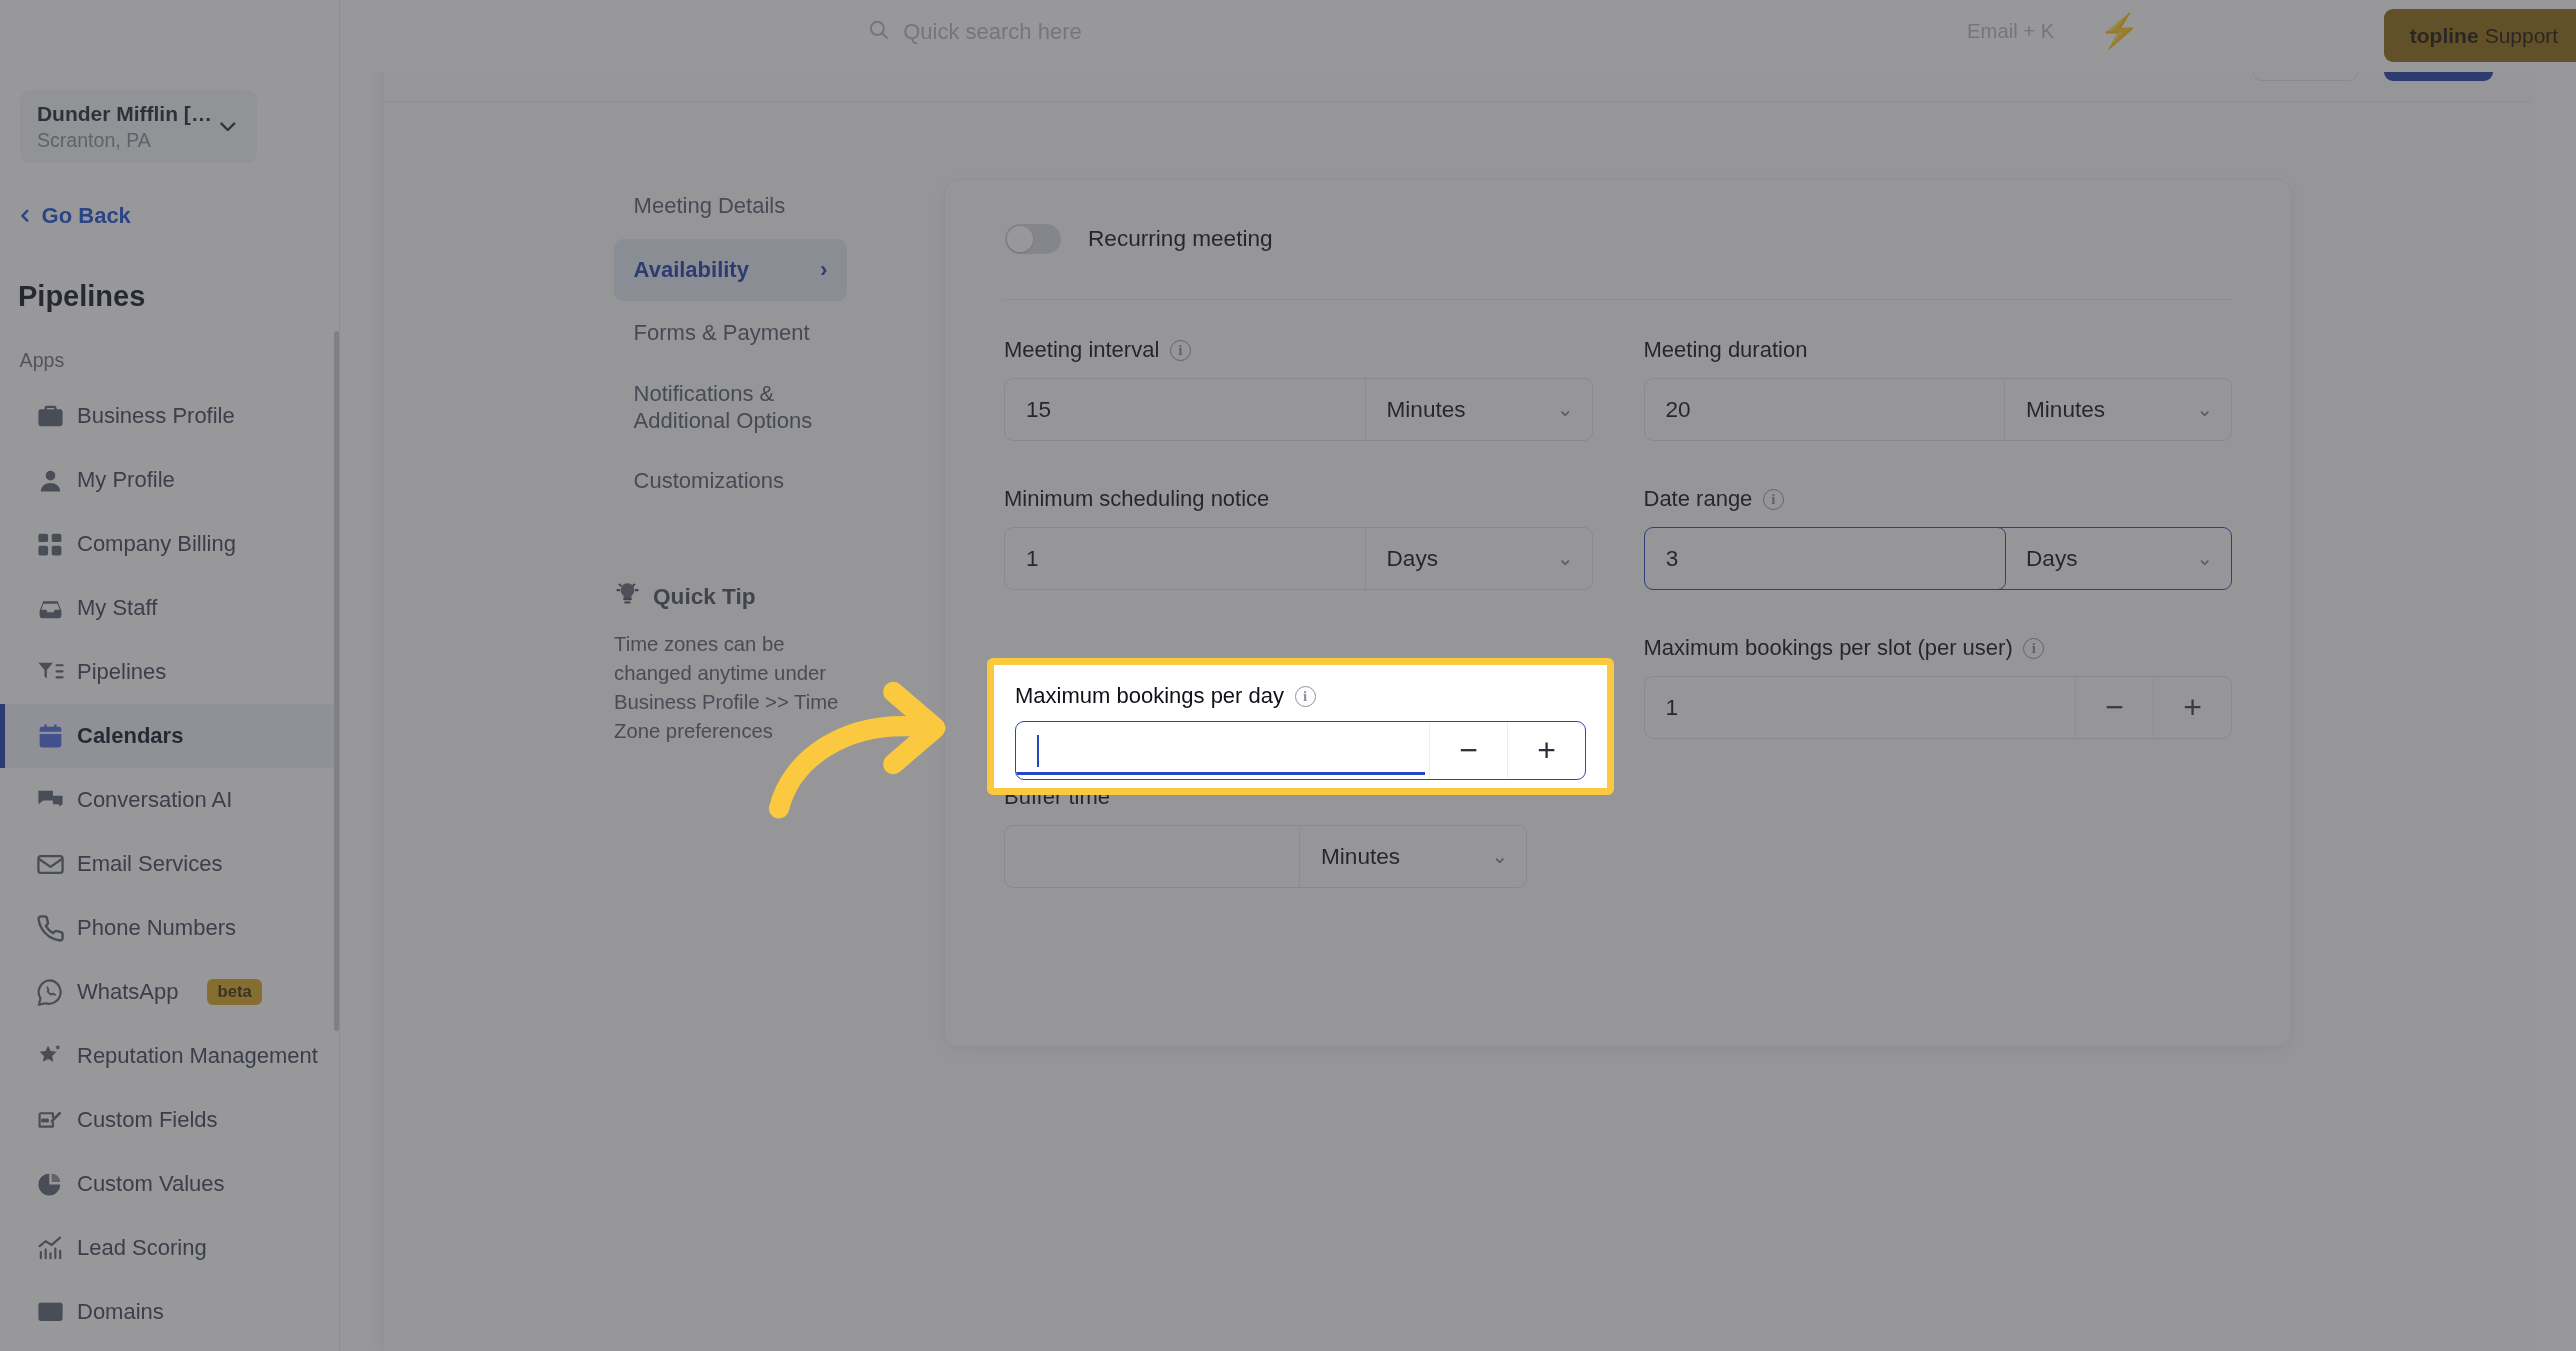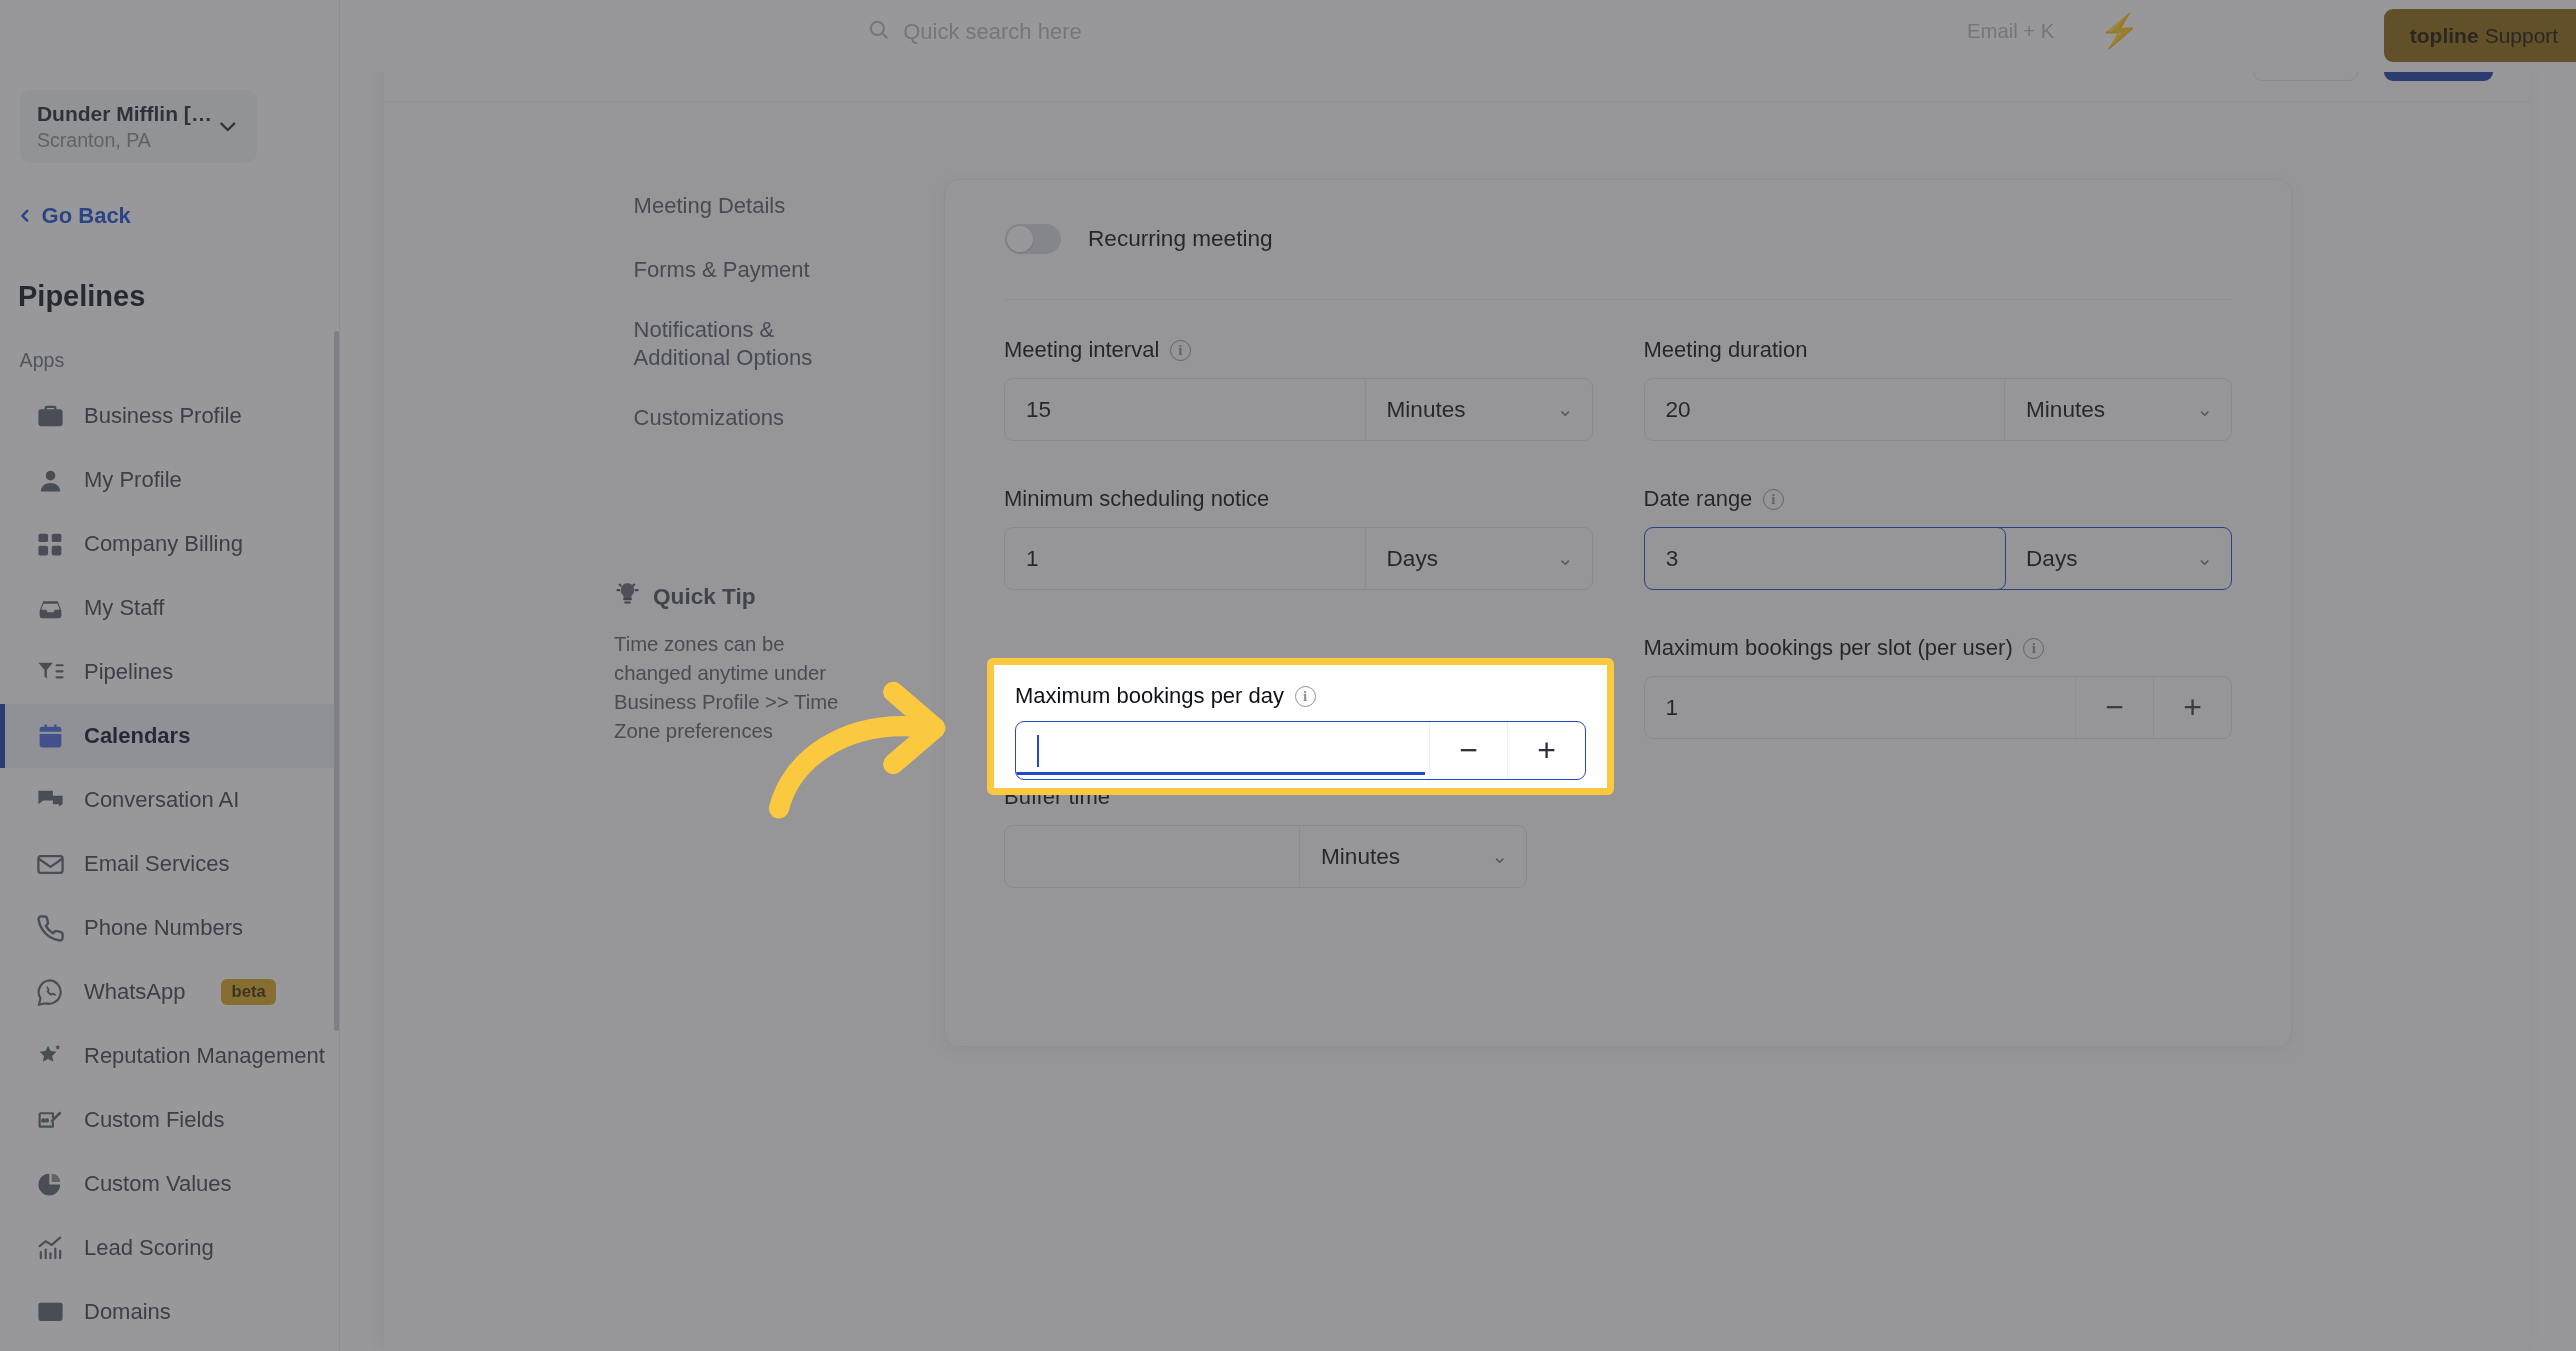--- a/index.html
+++ b/index.html
@@ -51,21 +51,21 @@
     font-size: 29px; font-weight: 700; color: #111827;
   }
   .apps-label {
     position: absolute; left: 19.6px; top: 349px;
     font-size: 19.6px; color: #6b7280;
   }
 
   #navlist { position: absolute; left: 0; top: 384px; width: 340px; }
   .nav-item {
     position: relative; display: flex; align-items: center;
-    height: 64px; padding-left: 36px; gap: 19px;
+    height: 64px; padding-left: 36px; gap: 12px;
     font-size: 22px; color: #3c4558;
   }
   .nav-item.active {
     background: #eef1f8; color: #0f172a; font-weight: 600;
   }
   .nav-item.active::before {
     content:""; position: absolute; left: 0; top: 0; bottom: 0; width: 5.3px;
     background: #1e3ea8;
   }
   .nav-item.active .nav-ic { color: #3b5bdb; }
@@ -474,20 +474,24 @@
     <div id="sheet-head">
       <div id="sheet-title">Edit - example</div>
       <div id="btn-close">Close</div>
       <div id="btn-save">Save</div>
     </div>
   </section>
 
   <nav id="tabrail">
     <div class="tab">
       <span class="tab-label">Meeting Details</span>
+    </div>
+    <div class="tab active">
+      <span class="tab-label">Availability</span>
+      <span class="tab-chev">›</span>
     </div>
     <div class="tab">
       <span class="tab-label">Forms &amp; Payment</span>
     </div>
     <div class="tab multi">
       <span class="tab-label" style="white-space:pre-line">Notifications &amp;
 Additional Options</span>
     </div>
     <div class="tab">
       <span class="tab-label">Customizations</span>

